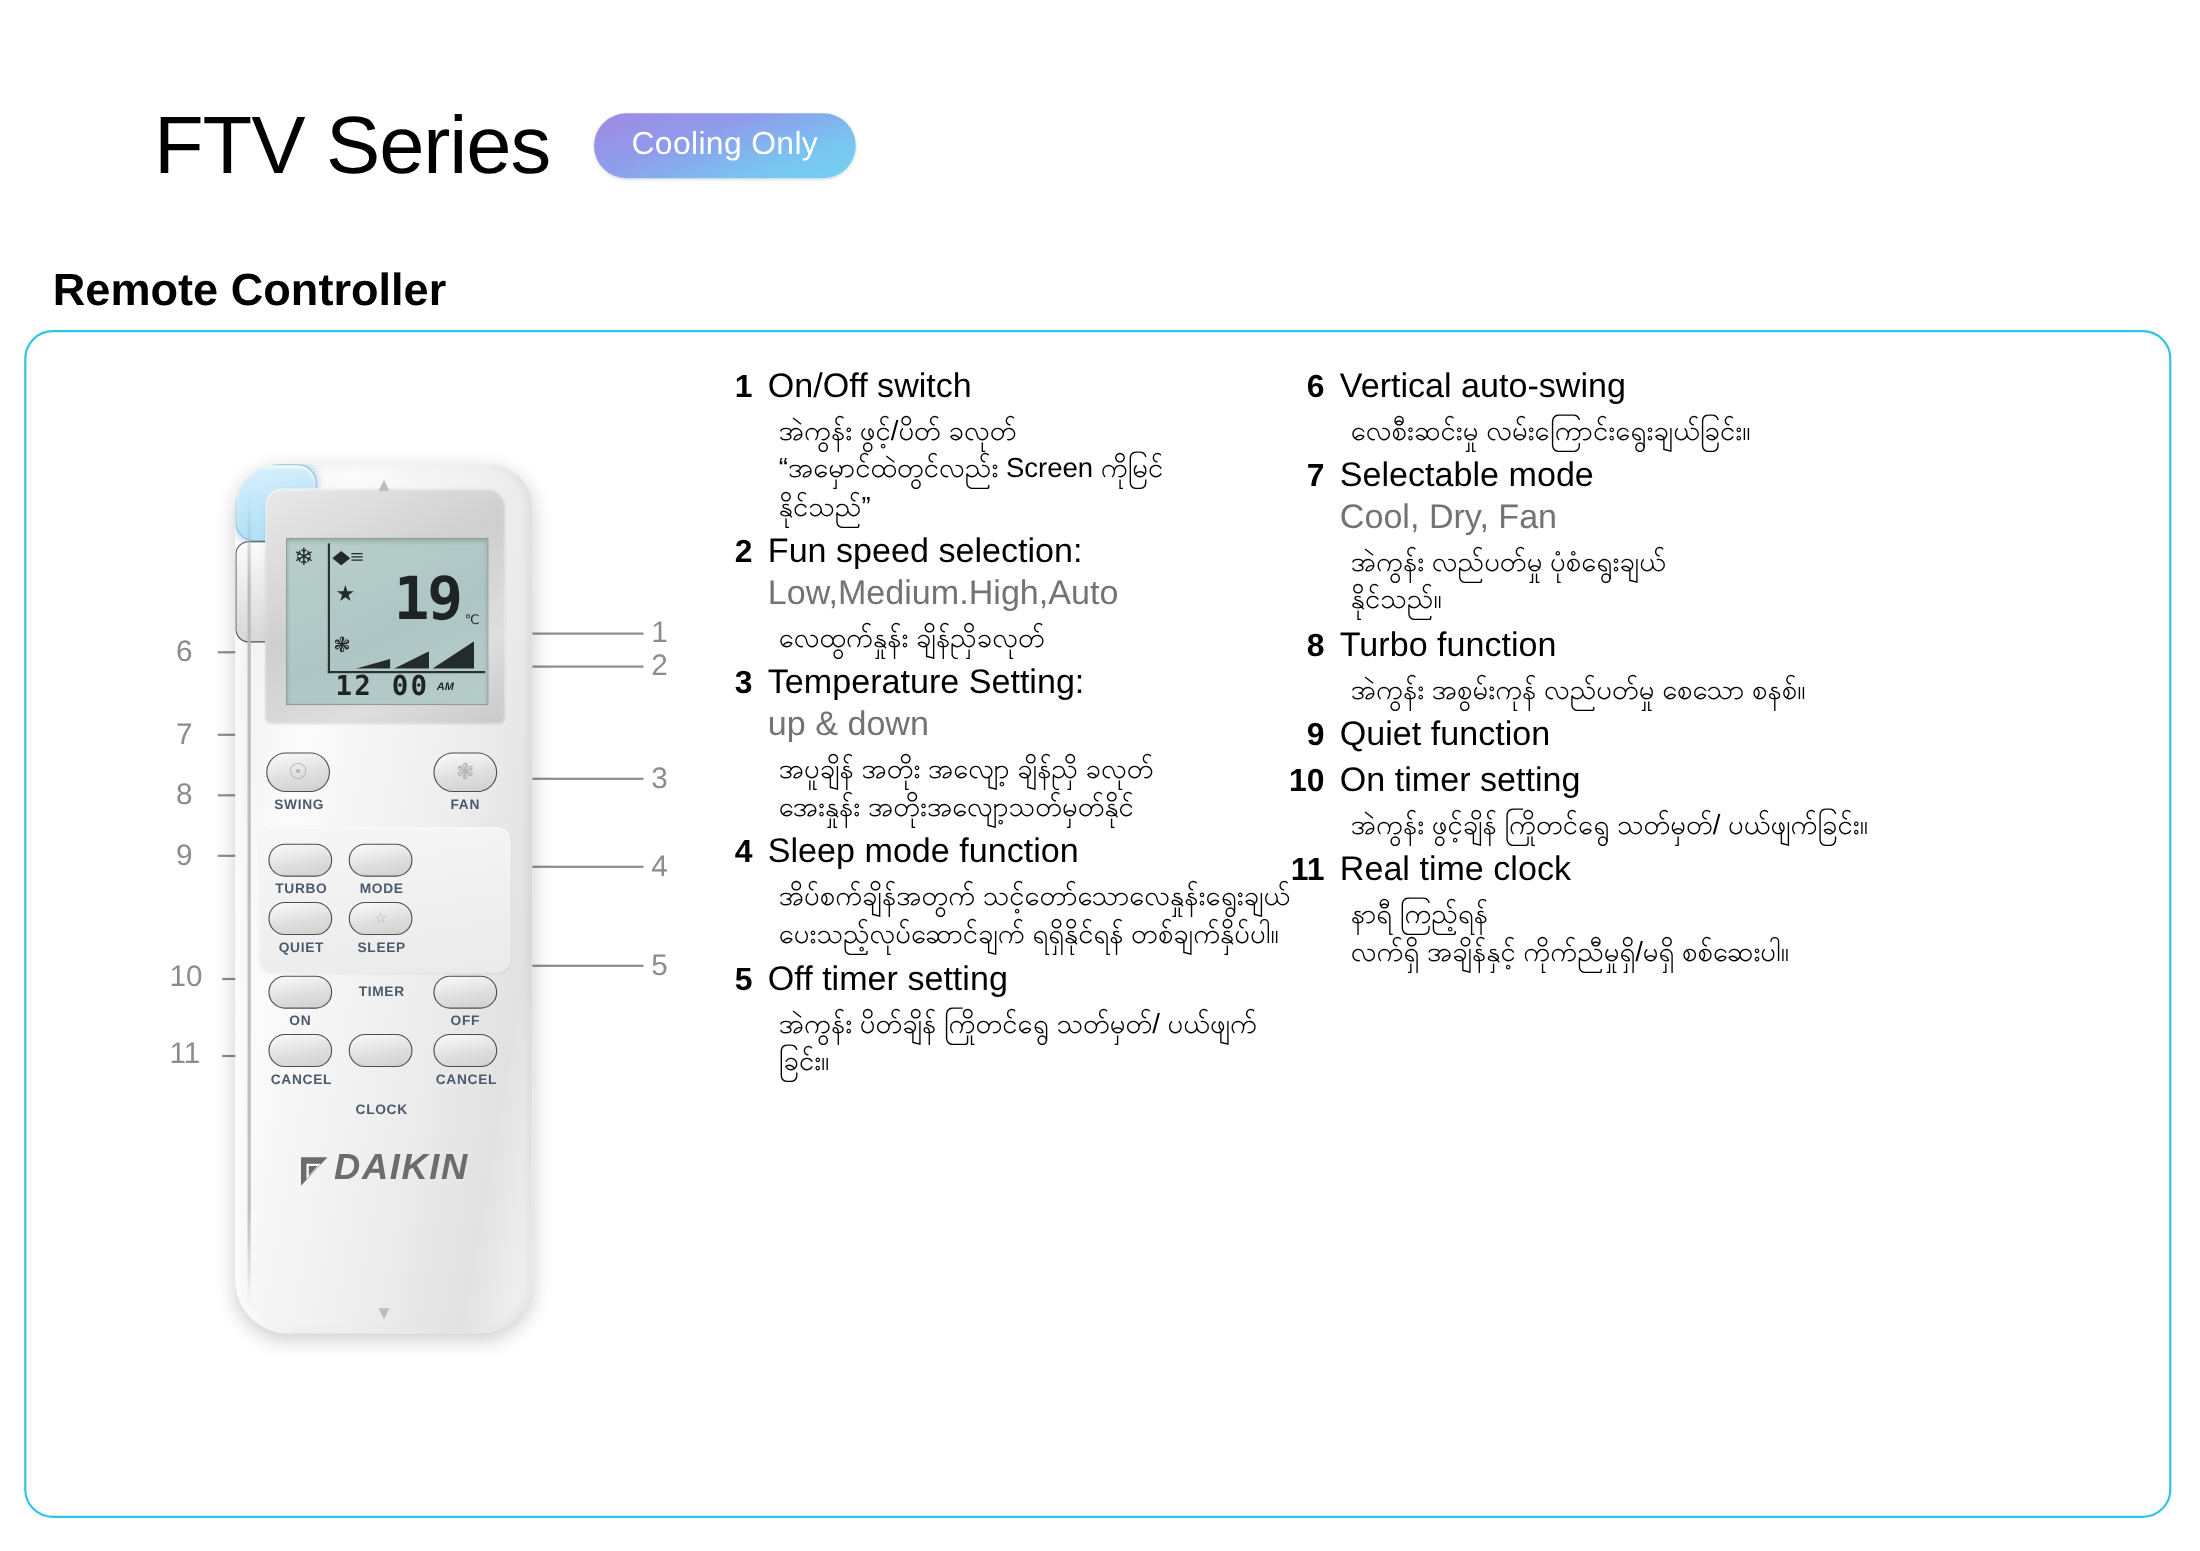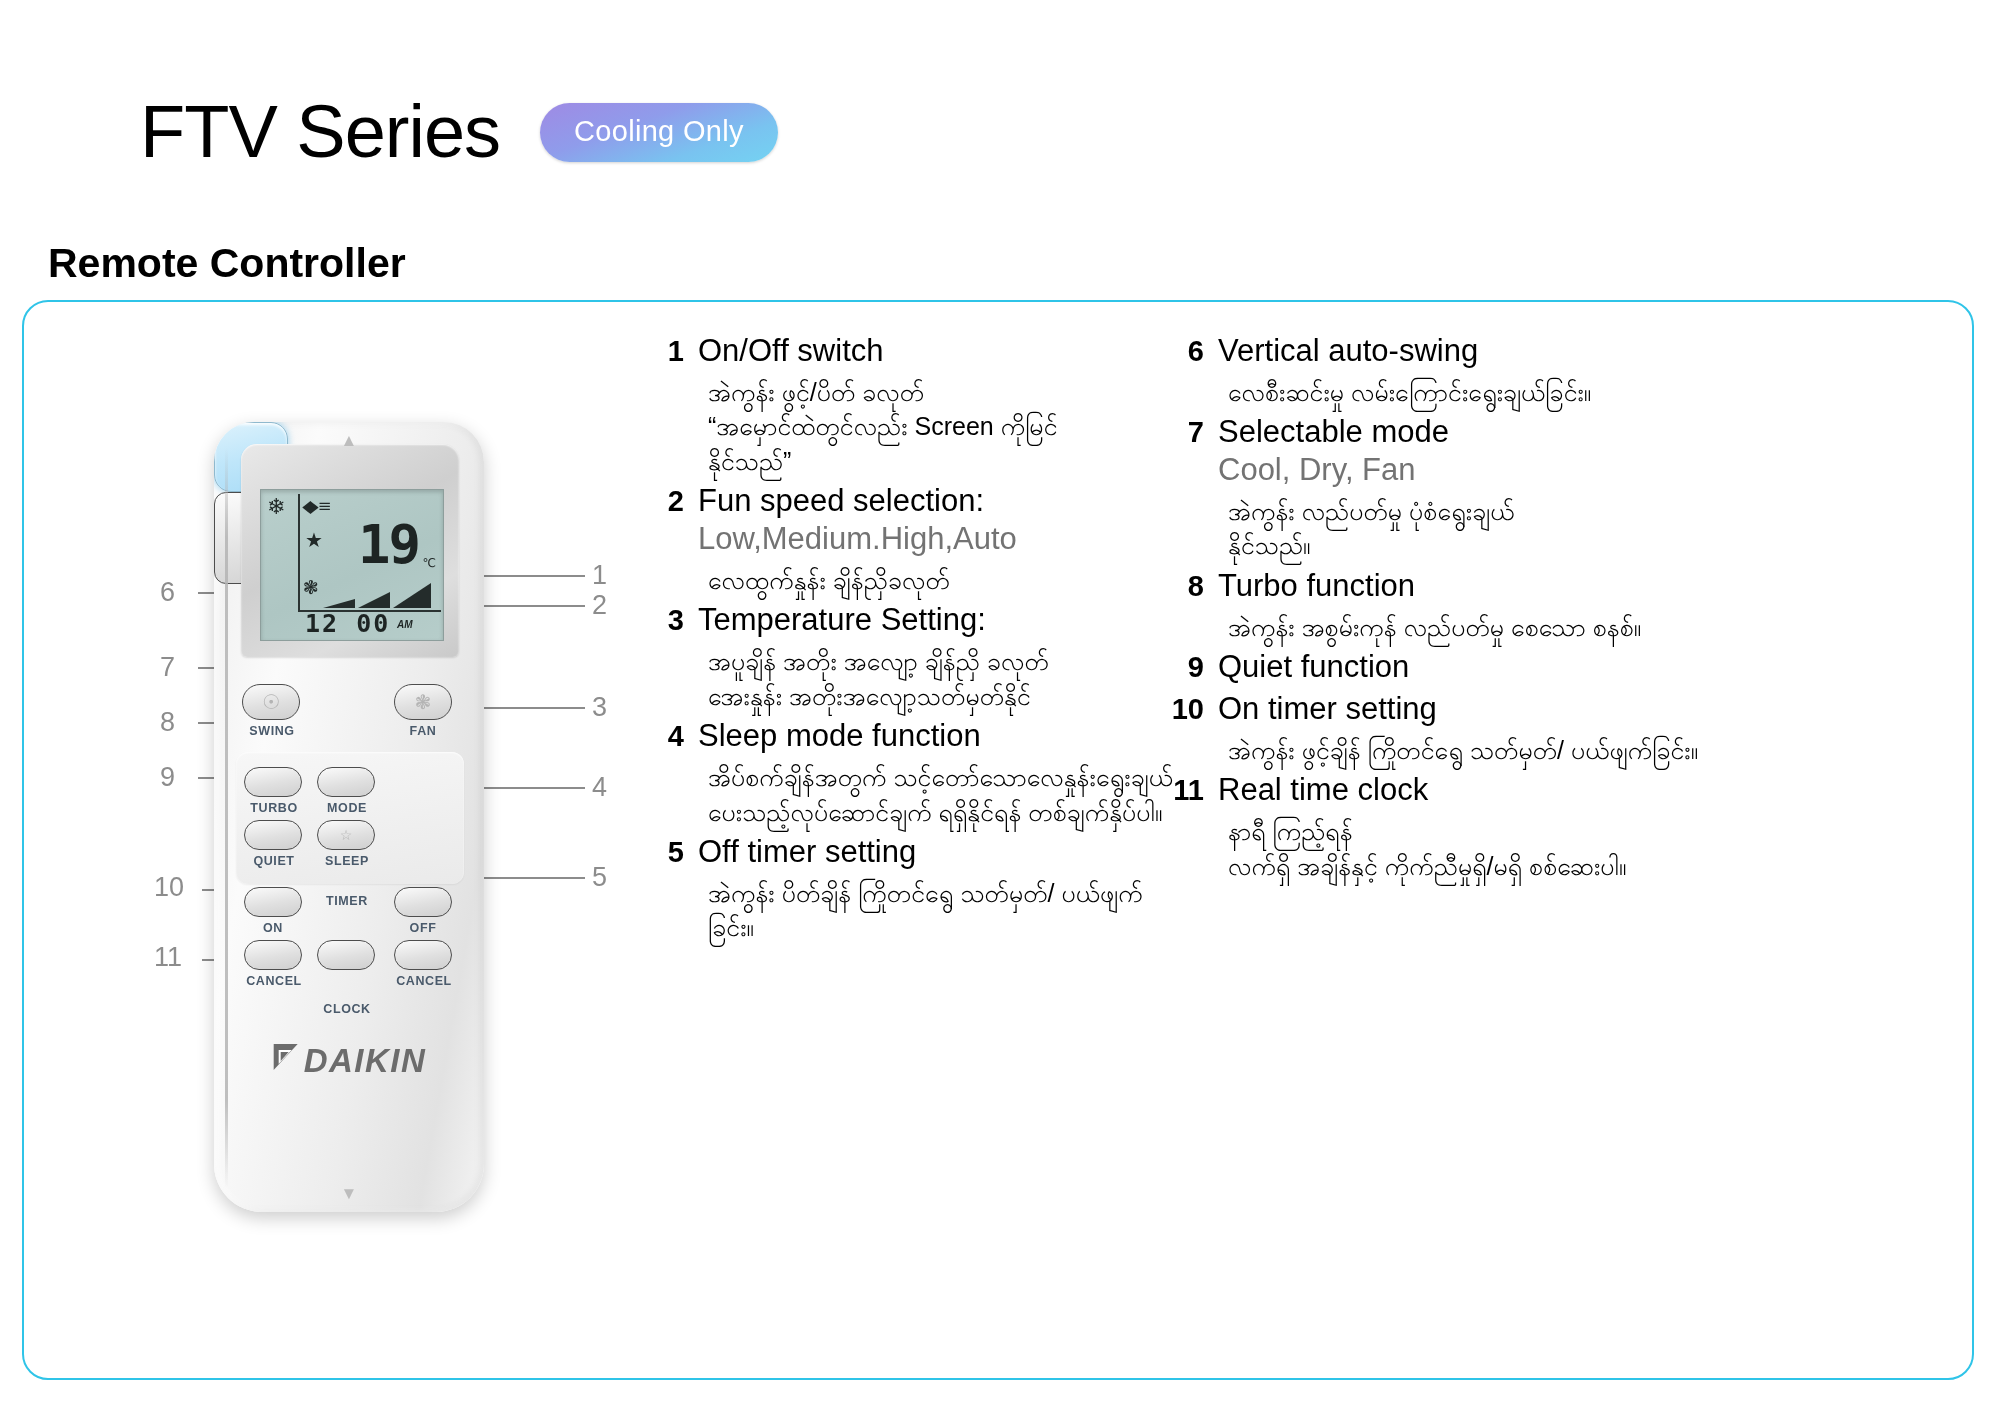--- a/index.html
+++ b/index.html
@@ -109,21 +109,21 @@
   #lab-on{left:32px;top:499px;width:54px;}
   #btn-off{left:180px;top:465px;width:58px;height:30px;}
   #lab-off{left:180px;top:499px;width:58px;}
   #btn-cancel1{left:30px;top:518px;width:58px;height:30px;}
   #lab-cancel1{left:14px;top:552px;width:92px;}
   #btn-clock{left:103px;top:518px;width:58px;height:30px;}
   #lab-clock{left:95px;top:580px;width:76px;}
   #btn-cancel2{left:180px;top:518px;width:58px;height:30px;}
   #lab-cancel2{left:166px;top:552px;width:88px;}
 
-  #logo{position:absolute;left:50%;top:620px;transform:translateX(-50%);display:flex;align-items:flex-start;gap:4px;}
+  #logo{position:absolute;left:50%;top:620px;transform:translateX(-50%);display:flex;align-items:flex-end;gap:4px;}
   #logo-mark{width:28px;height:30px;position:relative;}
   #logo-text{font-size:33px;font-weight:bold;font-style:italic;color:#6c6c6c;letter-spacing:1.5px;}
 
   
   .cnum{position:absolute;font-size:27px;color:#8c8c8c;}
   .cline{position:absolute;height:2px;background:#8c8c8c;}
   .cvline{position:absolute;width:2px;background:#8c8c8c;}
   .cdot{position:absolute;width:13px;height:13px;border-radius:50%;background:#777;}
 
   
@@ -304,20 +304,21 @@
           <div class="ititle">Fun speed selection:</div>
         </div>
         <div class="isub">Low,Medium.High,Auto</div>
         <div class="imm">လေထွက်နှုန်း ချိန်ညှိခလုတ်</div>
       </div>
       <div class="item">
         <div class="item-head">
           <div class="inum">3</div>
           <div class="ititle">Temperature Setting:</div>
         </div>
+        <div class="isub">up &amp; down</div>
         <div class="imm">အပူချိန် အတိုး အလျော့ ချိန်ညှိ ခလုတ်<br>အေးနှုန်း အတိုးအလျော့သတ်မှတ်နိုင်</div>
       </div>
       <div class="item">
         <div class="item-head">
           <div class="inum">4</div>
           <div class="ititle">Sleep mode function</div>
         </div>
         <div class="imm">အိပ်စက်ချိန်အတွက် သင့်တော်သောလေနှုန်းရွေးချယ်<br>ပေးသည့်လုပ်ဆောင်ချက် ရရှိနိုင်ရန် တစ်ချက်နှိပ်ပါ။</div>
       </div>
       <div class="item">

